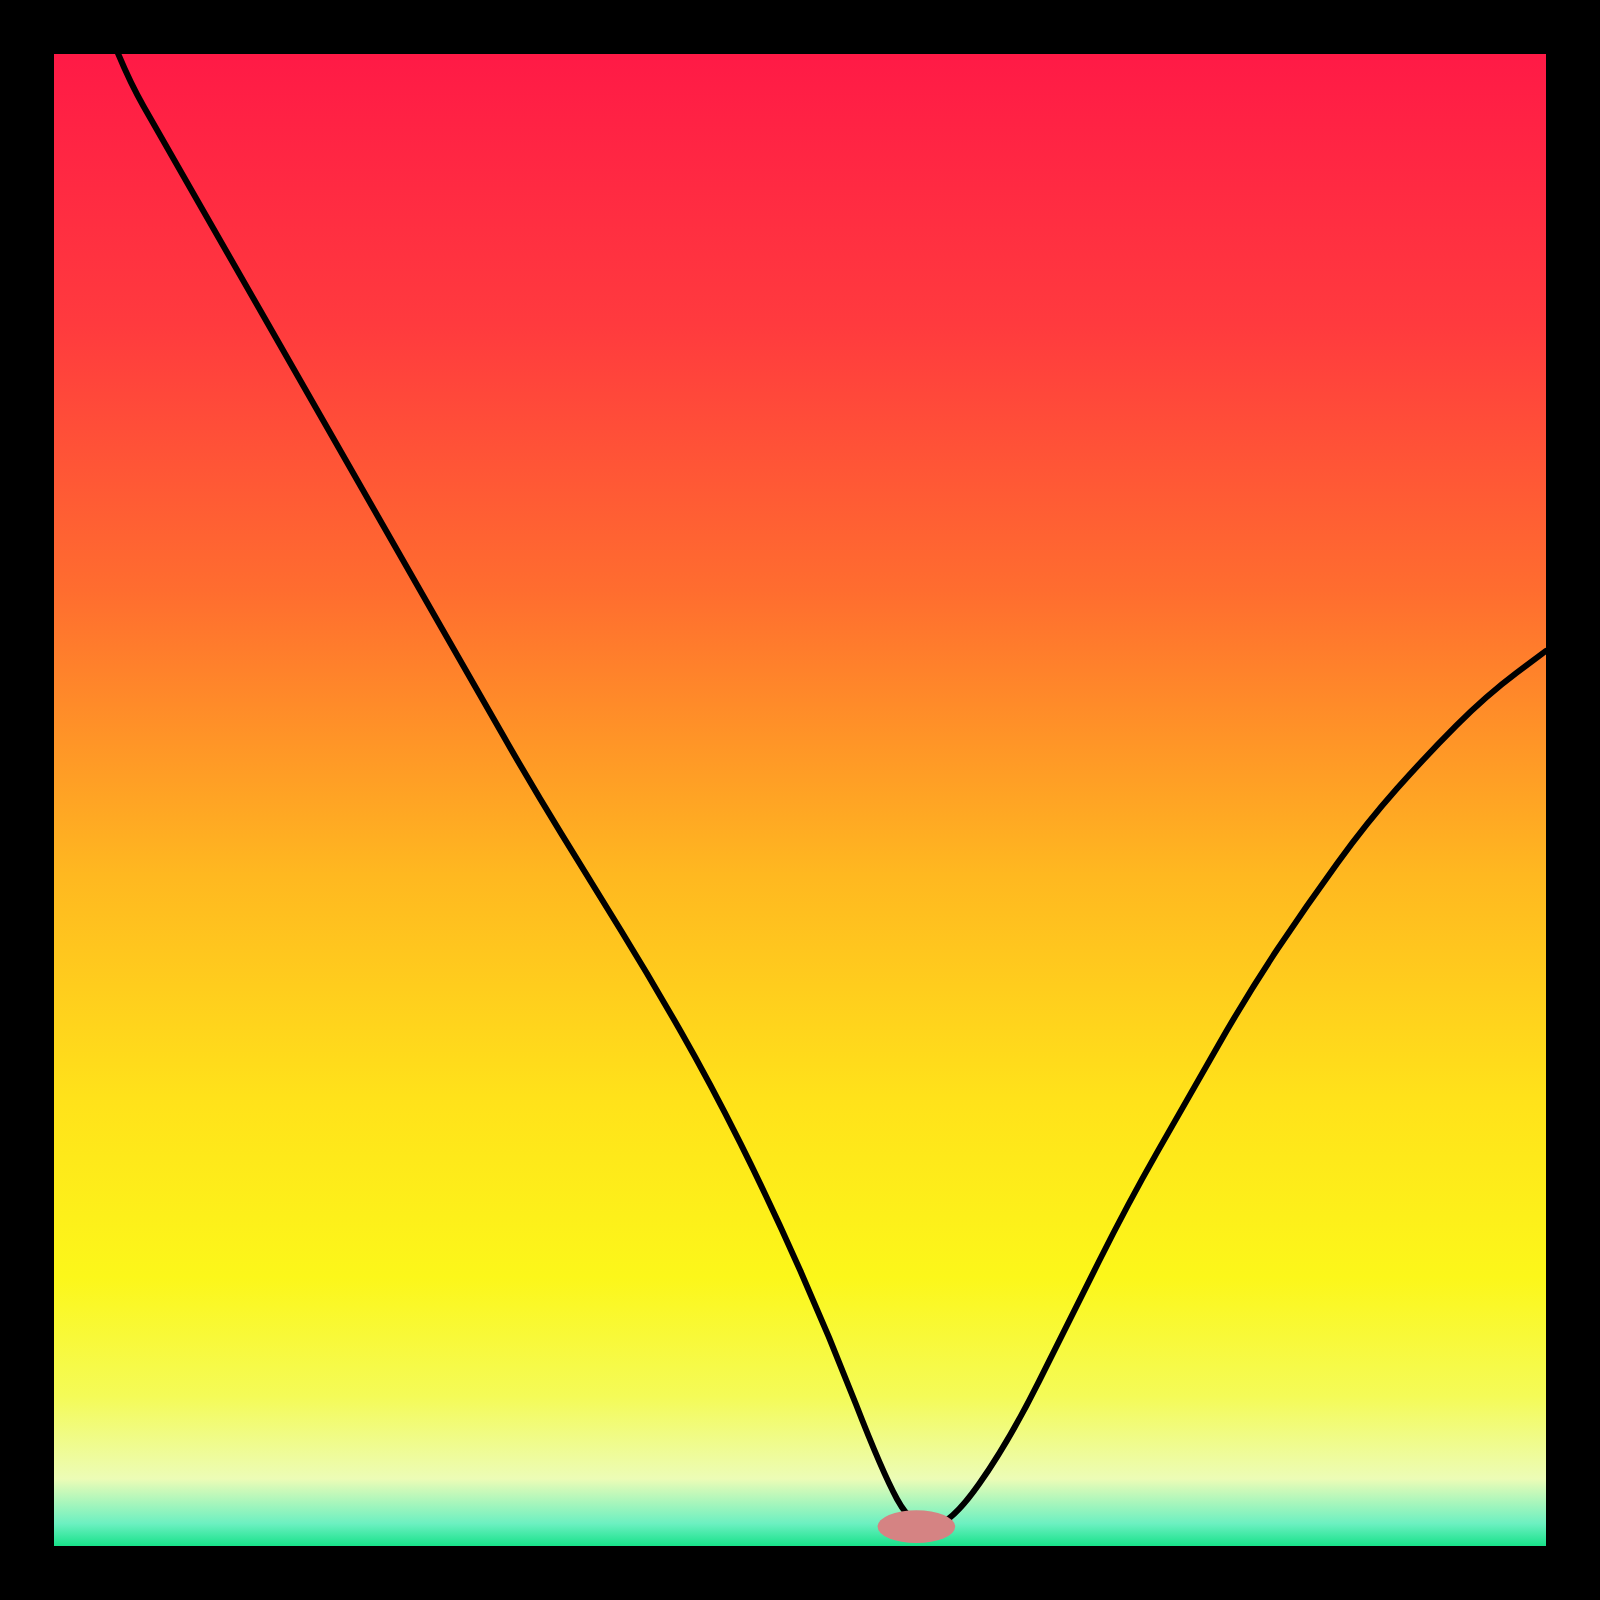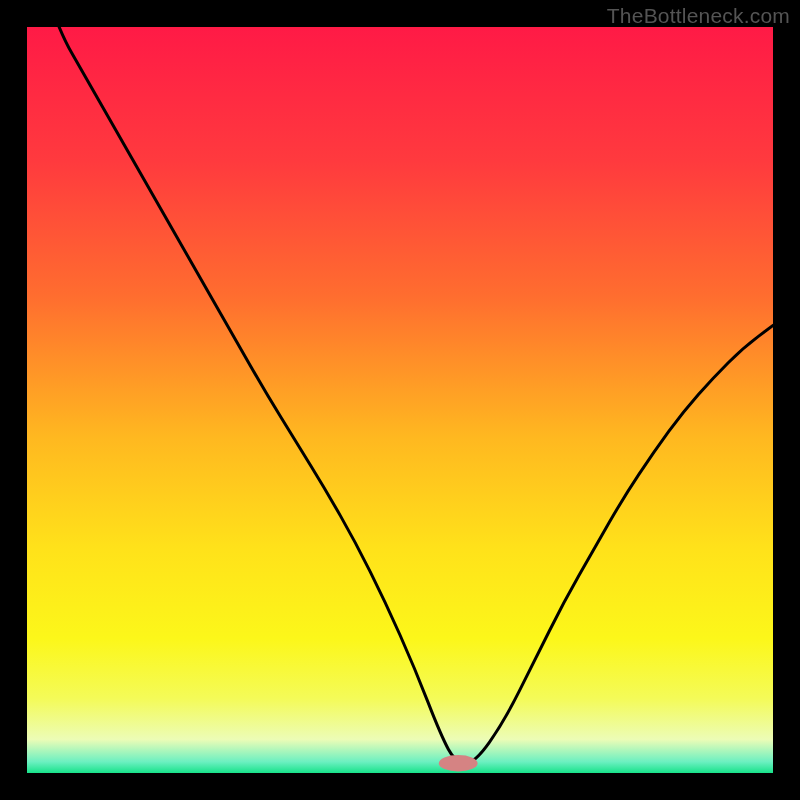--- a/index.html
+++ b/index.html
@@ -30,21 +30,20 @@
   svg.plot {
     position: absolute;
     top: 0;
     left: 0;
   }
 </style>
 </head>
 <body>
 
 <div class="frame">
-  <div class="watermark">TheBottleneck.com</div>
   <svg class="plot" width="800" height="800" viewBox="0 0 800 800">
     <defs>
       <linearGradient id="bg-grad" x1="0" y1="0" x2="0" y2="1">
           <stop offset="0%" stop-color="#ff1a46"></stop>
           <stop offset="18%" stop-color="#ff3a3e"></stop>
           <stop offset="36%" stop-color="#ff6d2f"></stop>
           <stop offset="55.00000000000001%" stop-color="#ffb820"></stop>
           <stop offset="70%" stop-color="#ffe21a"></stop>
           <stop offset="82%" stop-color="#fcf71a"></stop>
           <stop offset="90%" stop-color="#f4fb58"></stop>

